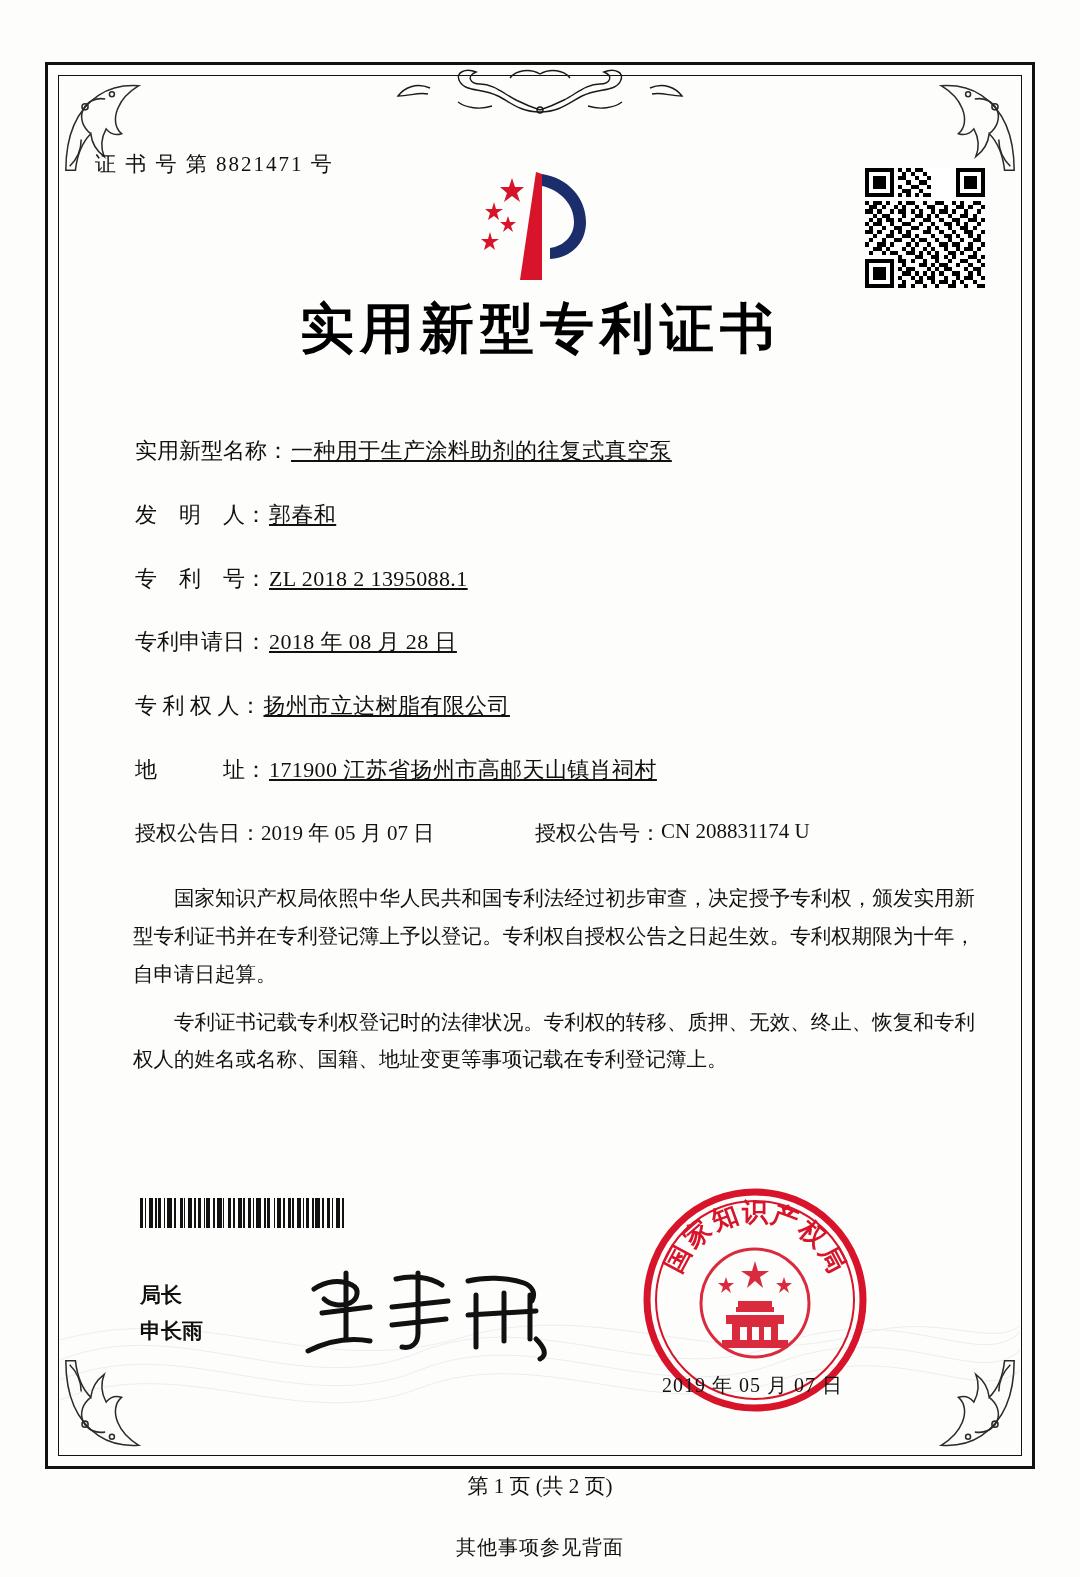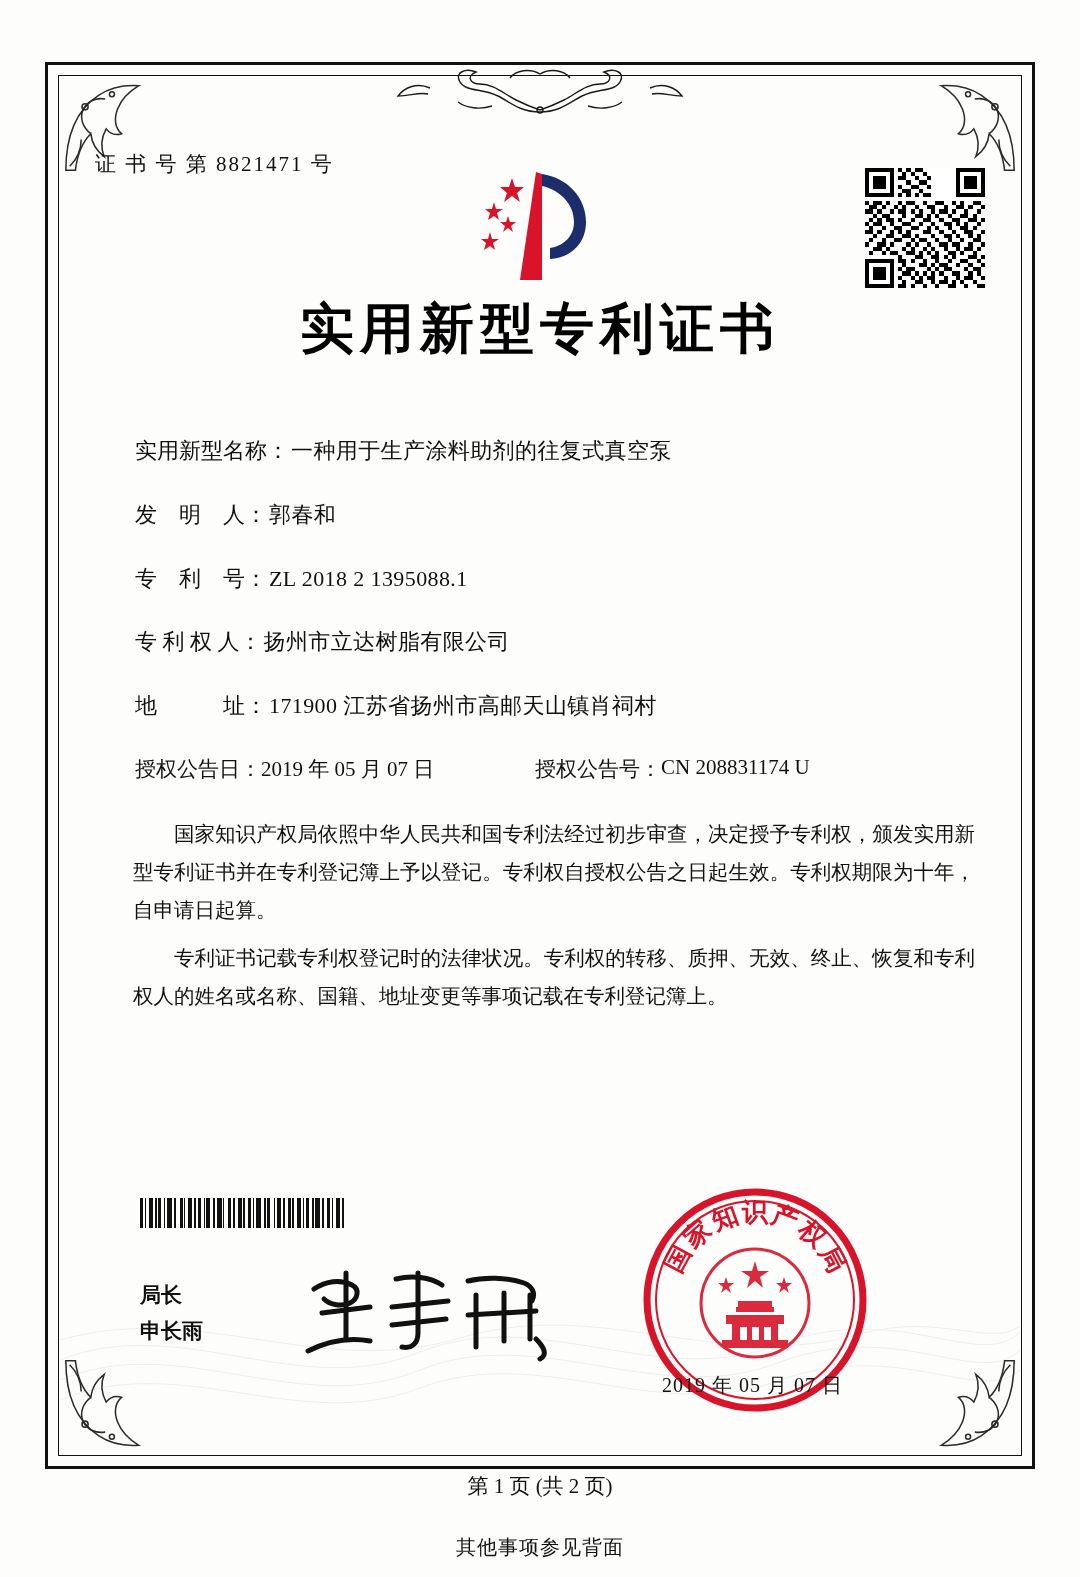--- a/index.html
+++ b/index.html
@@ -122,20 +122,21 @@
     margin-bottom: 33px;
     line-height: 1.4;
   }
   .field .label {
     white-space: pre;
     flex: 0 0 auto;
   }
   .field .value {
     margin-left: 2px;
     letter-spacing: .4px;
+    text-decoration: underline;
   }
   .field-row {
     display: flex;
     align-items: baseline;
     font-size: 21px;
     margin-bottom: 33px;
   }
   .field-row .col1 { flex: 0 0 400px; display: flex; }
   .field-row .col2 { flex: 1 1 auto; display: flex; }
 
@@ -296,20 +297,24 @@
         <span class="label">实用新型名称：</span>
         <span class="value">一种用于生产涂料助剂的往复式真空泵</span>
       </div>
       <div class="field">
         <span class="label">发　明　人：</span>
         <span class="value">郭春和</span>
       </div>
       <div class="field">
         <span class="label">专　利　号：</span>
         <span class="value">ZL 2018 2 1395088.1</span>
+      </div>
+      <div class="field">
+        <span class="label">专利申请日：</span>
+        <span class="value">2018 年 08 月 28 日</span>
       </div>
       <div class="field">
         <span class="label">专 利 权 人：</span>
         <span class="value">扬州市立达树脂有限公司</span>
       </div>
       <div class="field">
         <span class="label">地　　　址：</span>
         <span class="value">171900 江苏省扬州市高邮天山镇肖祠村</span>
       </div>
 

